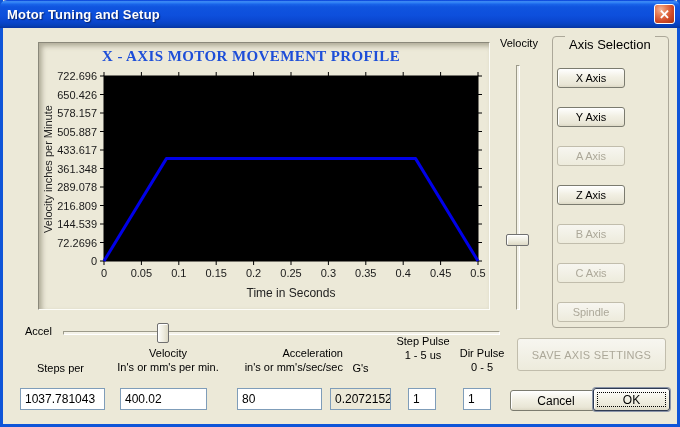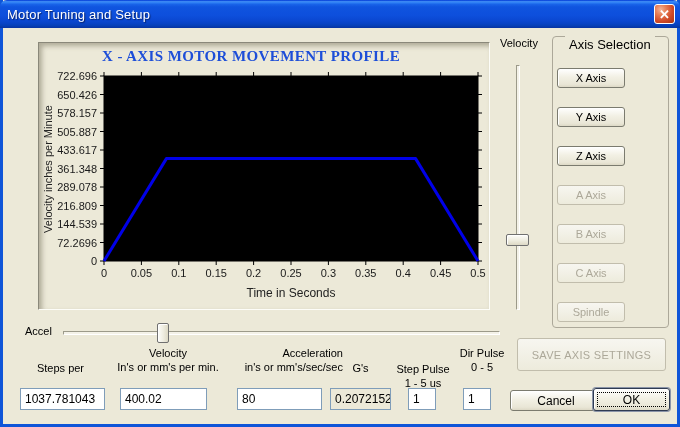--- a/index.html
+++ b/index.html
@@ -8,21 +8,21 @@
 
   .window { position:relative; width:680px; height:427px;
     border:3px solid #0f55d8; border-top:none; background:#ece9d8; }
 
   
   .titlebar { position:absolute; left:-3px; top:0; width:680px; height:28px;
     border-radius:7px 7px 0 0;
     background:linear-gradient(180deg,#0831d9 0%,#1662e2 3%,#4490f7 6%,#2a7cf3 10%,
       #1862e8 16%,#0f54df 25%,#0d4fdc 55%,#0a47d0 75%,#0843c4 85%,#0640b8 91%,#0733a2 100%);
     display:flex; align-items:center; }
-  .titlebar .title { color:#fff; font-size:13px; font-weight:normal; padding-left:7px;
+  .titlebar .title { color:#fff; font-size:13px; font-weight:bold; padding-left:7px;
     text-shadow:1px 1px 1px #0a246a; letter-spacing:0.2px; }
   .close-btn { position:absolute; right:5px; top:4px; width:21px; height:20px;
     border:1px solid #fff; border-radius:3px; color:#fff; cursor:pointer;
     background:radial-gradient(circle at 30% 25%, #f3b396, #e67c53 30%, #d14a28 62%, #a83311);
     display:flex; align-items:center; justify-content:center;
     font-size:13px; font-weight:bold; line-height:1; }
 
   .client { position:absolute; left:0; top:28px; width:674px; height:396px; }
 
   
@@ -183,22 +183,22 @@
     <div class="vslider">
       <div class="track"></div>
       <div class="thumb"></div>
     </div>
 
     <div class="groupbox">
       <span class="legend">Axis Selection</span>
       <div class="axis-buttons" id="axis-buttons">
           <button class="xpbtn">X Axis</button>
           <button class="xpbtn">Y Axis</button>
+          <button class="xpbtn disabled" disabled="">A Axis</button>
           <button class="xpbtn">Z Axis</button>
-          <button class="xpbtn disabled" disabled="">A Axis</button>
           <button class="xpbtn disabled" disabled="">B Axis</button>
           <button class="xpbtn disabled" disabled="">C Axis</button>
           <button class="xpbtn disabled" disabled="">Spindle</button>
         </div>
     </div>
 
     <button class="xpbtn save-btn disabled" id="save-btn" disabled="">SAVE AXIS SETTINGS</button>
 
     <div class="accel-label">Accel</div>
     <div class="hslider">
@@ -209,21 +209,21 @@
     <div class="flabel" style="left:15px; top:333px; width:85px;">Steps per</div>
     <div class="flabel" style="left:105px; top:318px; width:120px;">
       <div>Velocity</div>
         <div>In's or mm's per min.</div>
     </div>
     <div class="flabel" style="left:225px; top:318px; width:115px;text-align:right;">
       <div>Acceleration</div>
         <div>in's or mm's/sec/sec</div>
     </div>
     <div class="flabel" style="left:335px; top:333px; width:45px;">G's</div>
-    <div class="flabel" style="left:385px; top:334px; width:70px;">
+    <div class="flabel" style="left:385px; top:306px; width:70px;">
       <div>Step Pulse</div>
         <div>1 - 5 us</div>
     </div>
     <div class="flabel" style="left:450px; top:318px; width:58px;">
       <div>Dir Pulse</div>
         <div>0 - 5</div>
     </div>
 
     <input class="field" style="left: 17px; width: 85px;" value="1037.781043">
     <input class="field" style="left: 117px; width: 87px;" value="400.02">

